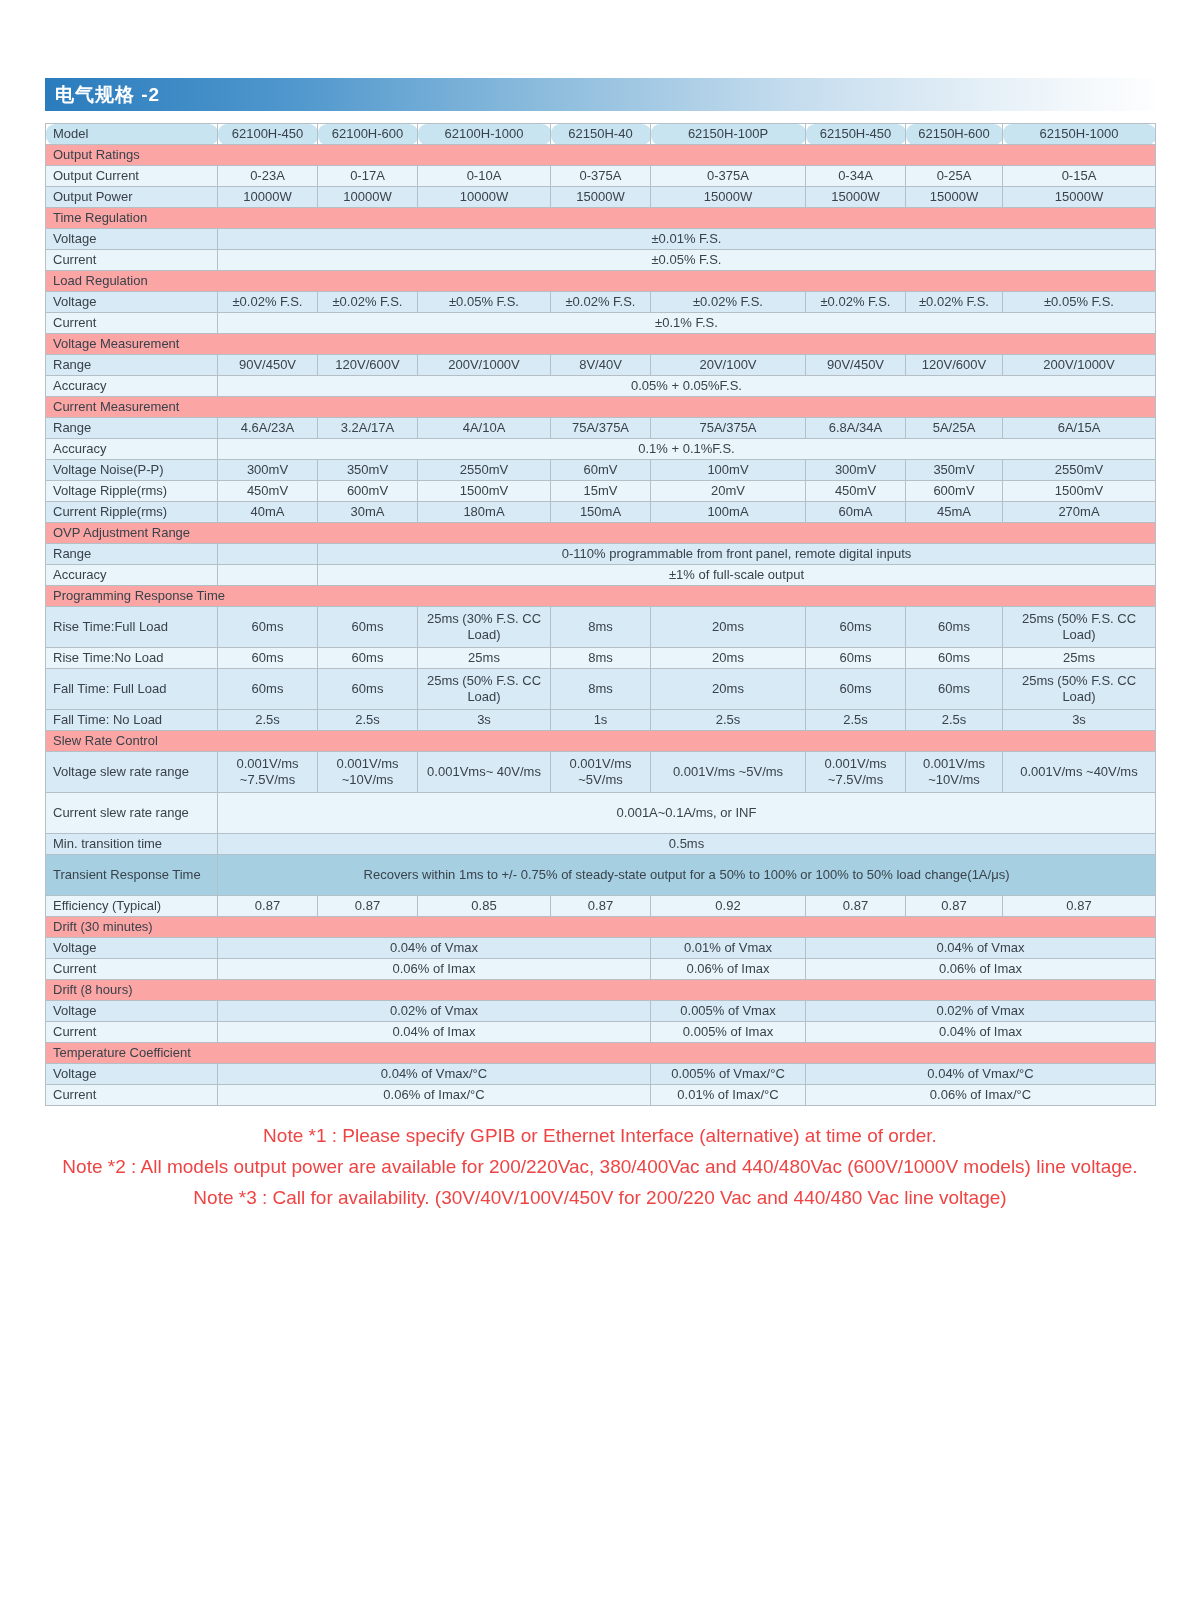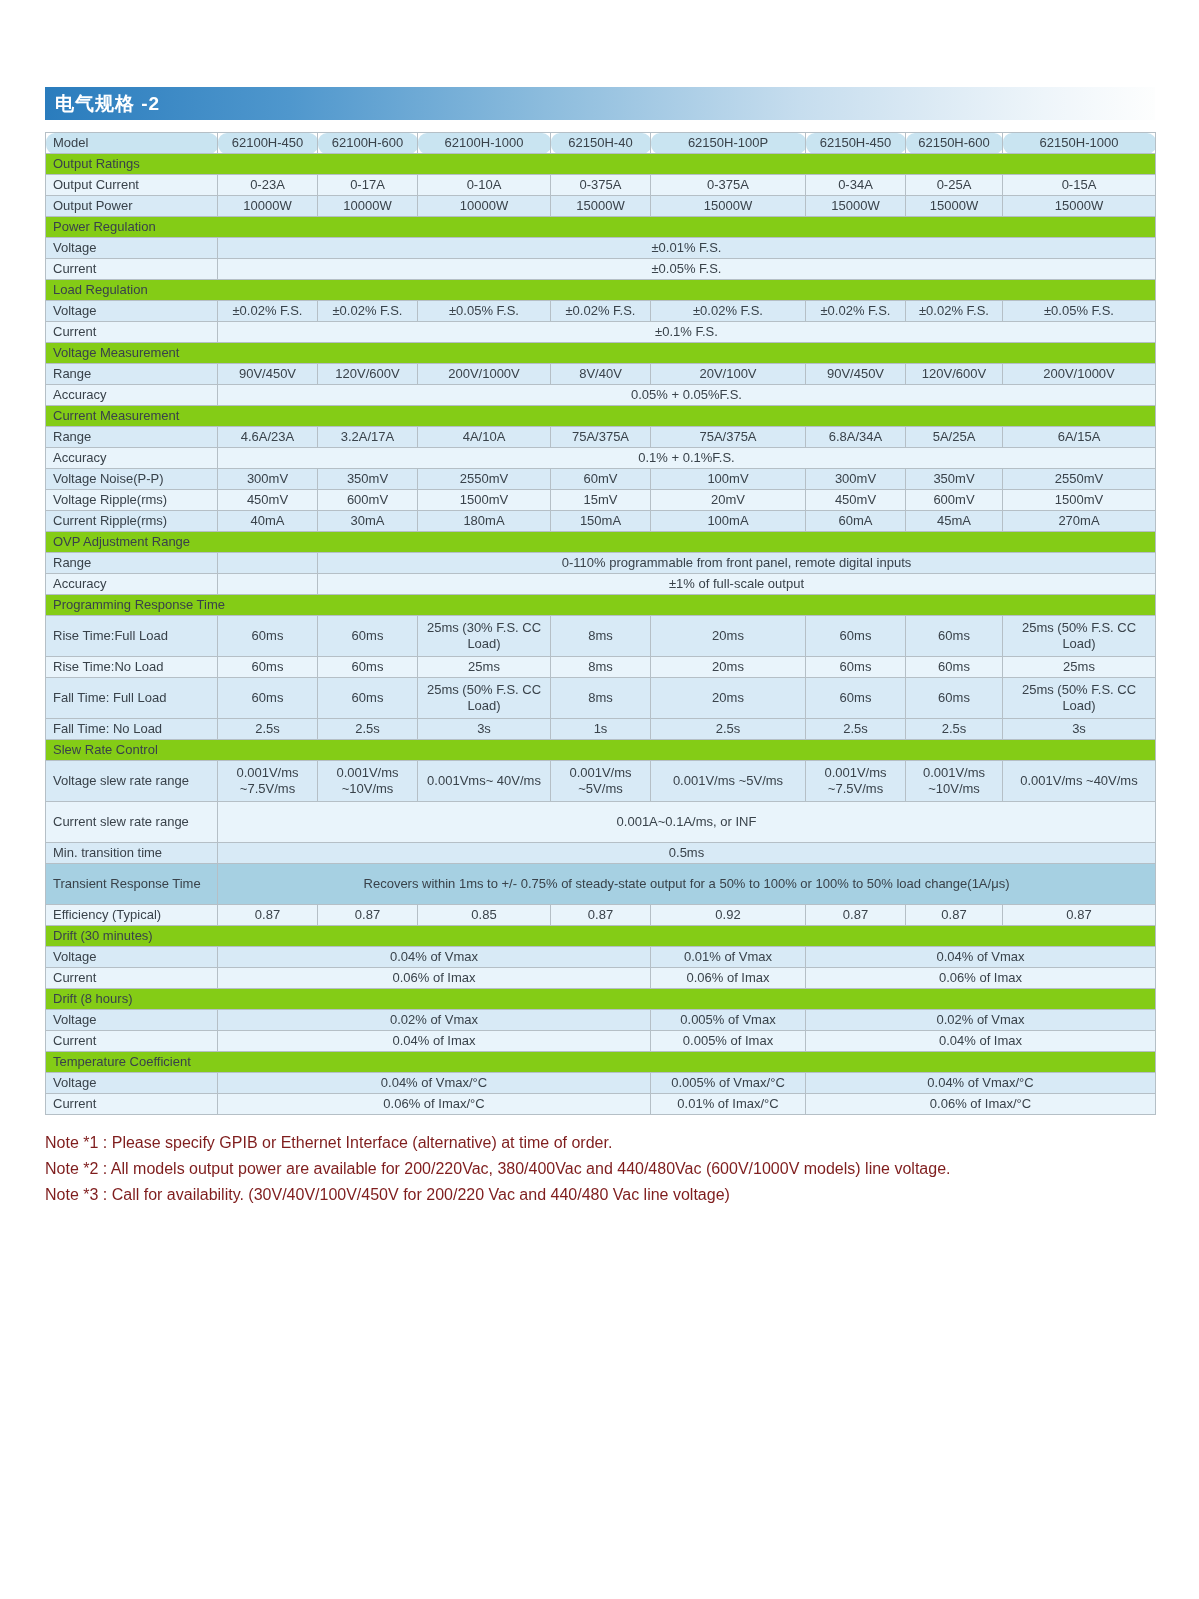--- a/index.html
+++ b/index.html
@@ -2,21 +2,21 @@
 <html><head>
 <meta charset="utf-8">
 <style>
   * { box-sizing: border-box; margin: 0; padding: 0; }
   body {
     width: 1199px; height: 1599px;
     background: #ffffff;
     font-family: "Liberation Sans", sans-serif;
     color: #39424a;
   }
-  .content { padding: 55px 44px 0 45px; margin-top: 32px; }
+  .content { padding: 78px 44px 0 45px; }
 
   .title-bar {
     height: 33px;
     line-height: 33px;
     background: linear-gradient(to right, #2a7cbd 0%, #4f97cd 22%, #8cbcdd 45%, #c6ddee 68%, #eef5fa 90%, #fdfefe 100%);
     color: #ffffff;
     font-size: 19px;
     font-weight: bold;
     padding-left: 10px;
     letter-spacing: 1px;
@@ -38,27 +38,27 @@
     line-height: 1.22;
     font-weight: normal;
     color: #39424a;
     overflow: hidden;
   }
   table.spec .row-label, table.spec .model-label, table.spec .section-header {
     text-align: left;
     padding-left: 7px;
   }
   tr.model-row th { background: #c9e4f1; border-radius: 9px; }
-  tr.section-row td { background: #84cc16; }
+  tr.section-row td { background: #fca5a5; }
   tr.shade-a td { background: #d8eaf6; }
   tr.shade-b td { background: #e9f4fb; }
   tr.hdr-style td { background: #a6d0e2; }
   tr.tall td { height: 41px; }
 
-  .notes { margin-top: 15px; font-size: 16px; color: #7f1d1d; line-height: 1.62; }
+  .notes { margin-top: 15px; font-size: 19px; color: #ef4444; line-height: 1.62; text-align: center; }
   .notes div { white-space: nowrap; }
 </style>
 </head>
 <body>
 
 <div class="content">
   <div class="title-bar">
     <span>电气规格 -2</span>
   </div>
 
@@ -105,21 +105,21 @@
           <td>10000W</td>
           <td>10000W</td>
           <td>10000W</td>
           <td>15000W</td>
           <td>15000W</td>
           <td>15000W</td>
           <td>15000W</td>
           <td>15000W</td>
         </tr>
         <tr class="section-row">
-          <td colspan="9" class="section-header">Power Regulation</td>
+          <td colspan="9" class="section-header">Time Regulation</td>
         </tr>
         <tr class="shade-a">
           <td class="row-label">Voltage</td>
           <td colspan="8">±0.01% F.S.</td>
         </tr>
         <tr class="shade-b">
           <td class="row-label">Current</td>
           <td colspan="8">±0.05% F.S.</td>
         </tr>
         <tr class="section-row">

